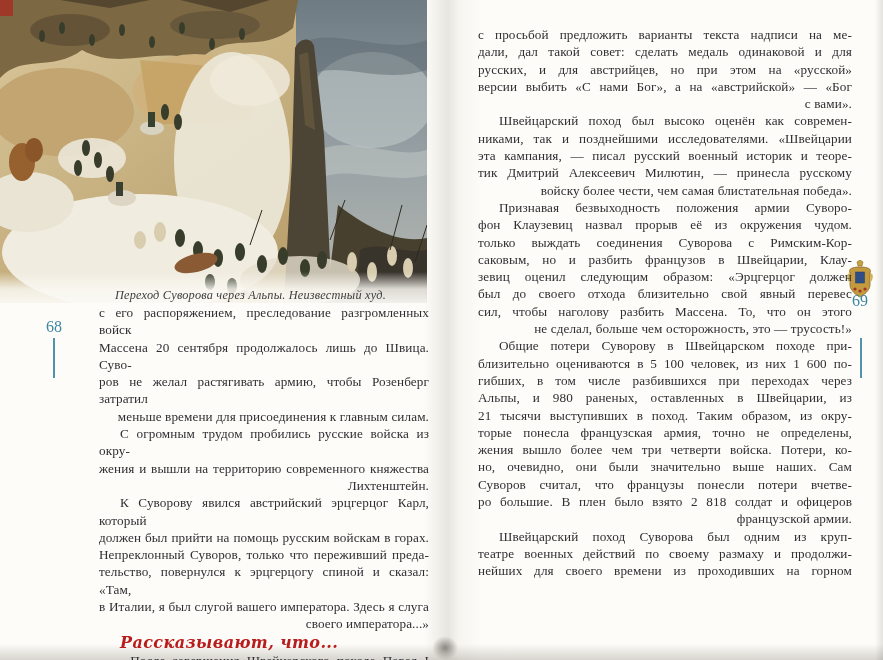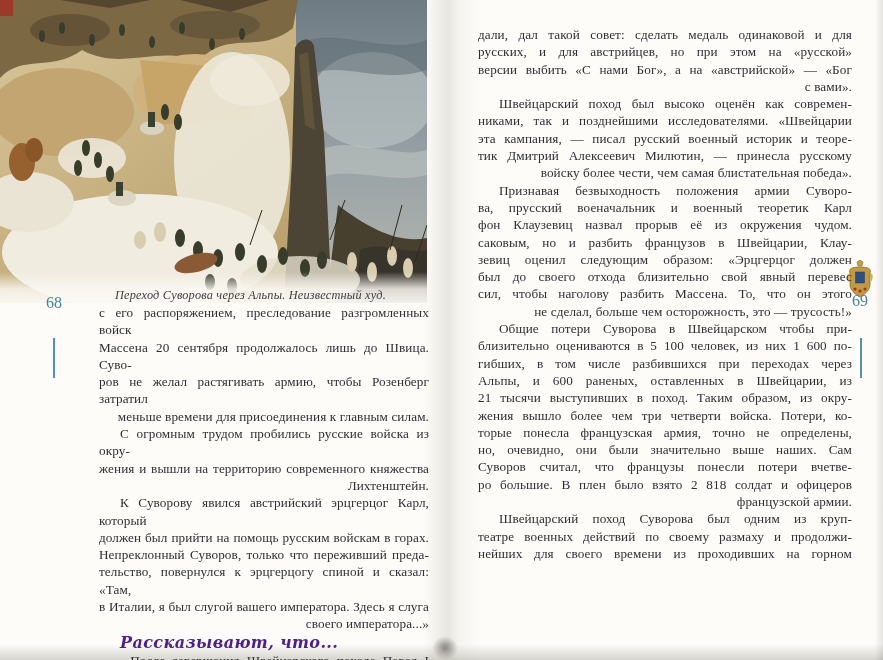--- a/index.html
+++ b/index.html
@@ -12,25 +12,25 @@
            font-style:italic;font-size:12.3px;color:#404040;letter-spacing:.2px;}
   
   .textcol{position:absolute;}
   .textcol-left{left:99px;top:304px;width:330px;}
   .textcol-right{left:478px;top:26px;width:374px;}
   .line{line-height:17.3px;font-size:13.2px;color:#2f2e33;text-align:right;
         letter-spacing:.1px;}
   .line.just{text-align:justify;text-align-last:justify;}
   .line.indent{text-indent:21px;}
   .line.heading{font-family:"DejaVu Serif", serif;font-style:italic;font-weight:bold;
-        font-size:16px;line-height:19px;color:#4c1d95;letter-spacing:.4px;text-align:right;
+        font-size:16px;line-height:19px;color:#b91c1c;letter-spacing:.4px;text-align:right;
         text-align-last:left;}
   
   .pagenum{position:absolute;font-size:16px;color:#3d87a3;}
-  .pagenum-left{left:46px;top:294px;}
+  .pagenum-left{left:46px;top:318px;}
   .pagenum-right{left:852px;top:292px;}
   .rule{position:absolute;width:2px;height:40px;background:#4e94ad;}
   .rule-left{left:53px;top:338px;}
   .rule-right{left:860px;top:338px;}
   .emblem{position:absolute;left:846px;top:260px;width:28px;height:40px;}
   
   .gutter{position:absolute;left:424px;top:0;width:58px;height:660px;
           background:linear-gradient(to right, rgba(120,113,100,0) 0%,
               rgba(120,113,100,.16) 42%, rgba(150,145,135,.07) 60%, rgba(120,113,100,0) 100%);}
   .gutter-smudge{position:absolute;left:432px;top:636px;width:26px;height:24px;
@@ -184,44 +184,45 @@
       <div class="line indent just">К Суворову явился австрийский эрцгерцог Карл, который</div>
       <div class="line just">должен был прийти на помощь русским войскам в горах.</div>
       <div class="line just">Непреклонный Суворов, только что переживший преда-</div>
       <div class="line just">тельство, повернулся к эрцгерцогу спиной и сказал: «Там,</div>
       <div class="line just">в Италии, я был слугой вашего императора. Здесь я слуга</div>
       <div class="line">своего императора...»</div>
       <div class="line heading indent">Рассказывают, что...</div>
       <div class="line indent just">...После завершения Швейцарского похода Павел I ре-</div>
     </div>
   <div class="textcol textcol-right" id="right-lines">
+      <div class="line just">с просьбой предложить варианты текста надписи на ме-</div>
       <div class="line just">дали, дал такой совет: сделать медаль одинаковой и для</div>
       <div class="line just">русских, и для австрийцев, но при этом на «русской»</div>
       <div class="line just">версии выбить «С нами Бог», а на «австрийской» — «Бог</div>
       <div class="line">с вами».</div>
       <div class="line indent just">Швейцарский поход был высоко оценён как современ-</div>
       <div class="line just">никами, так и позднейшими исследователями. «Швейцарии</div>
       <div class="line just">эта кампания, — писал русский военный историк и теоре-</div>
       <div class="line just">тик Дмитрий Алексеевич Милютин, — принесла русскому</div>
       <div class="line">войску более чести, чем самая блистательная победа».</div>
       <div class="line indent just">Признавая безвыходность положения армии Суворо-</div>
-      <div class="line just">ва, прусский военачальник и военный теоретик Карл</div>
       <div class="line just">фон Клаузевиц назвал прорыв её из окружения чудом.</div>
+      <div class="line just">только выждать соединения Суворова с Римским-Кор-</div>
       <div class="line just">саковым, но и разбить французов в Швейцарии, Клау-</div>
       <div class="line just">зевиц оценил следующим образом: «Эрцгерцог должен</div>
       <div class="line just">был до своего отхода близительно свой явный перевес</div>
       <div class="line just">сил, чтобы наголову разбить Массена. То, что он этого</div>
       <div class="line">не сделал, больше чем осторожность, это — трусость!»</div>
-      <div class="line indent just">Общие потери Суворова в Швейцарском чтобы при-</div>
+      <div class="line indent just">Общие потери Суворову в Швейцарском походе при-</div>
       <div class="line just">близительно оцениваются в 5 100 человек, из них 1 600 по-</div>
       <div class="line just">гибших, в том числе разбившихся при переходах через</div>
-      <div class="line just">Альпы, и 600 раненых, оставленных в Швейцарии, из</div>
+      <div class="line just">Альпы, и 980 раненых, оставленных в Швейцарии, из</div>
       <div class="line just">21 тысячи выступивших в поход. Таким образом, из окру-</div>
+      <div class="line just">торые понесла французская армия, точно не определены,</div>
       <div class="line just">жения вышло более чем три четверти войска. Потери, ко-</div>
-      <div class="line just">торые понесла французская армия, точно не определены,</div>
       <div class="line just">но, очевидно, они были значительно выше наших. Сам</div>
       <div class="line just">Суворов считал, что французы понесли потери вчетве-</div>
       <div class="line just">ро большие. В плен было взято 2 818 солдат и офицеров</div>
       <div class="line">французской армии.</div>
       <div class="line indent just">Швейцарский поход Суворова был одним из круп-</div>
       <div class="line just">театре военных действий по своему размаху и продолжи-</div>
       <div class="line just">нейших для своего времени из проходивших на горном</div>
     </div>
 
 </div>

